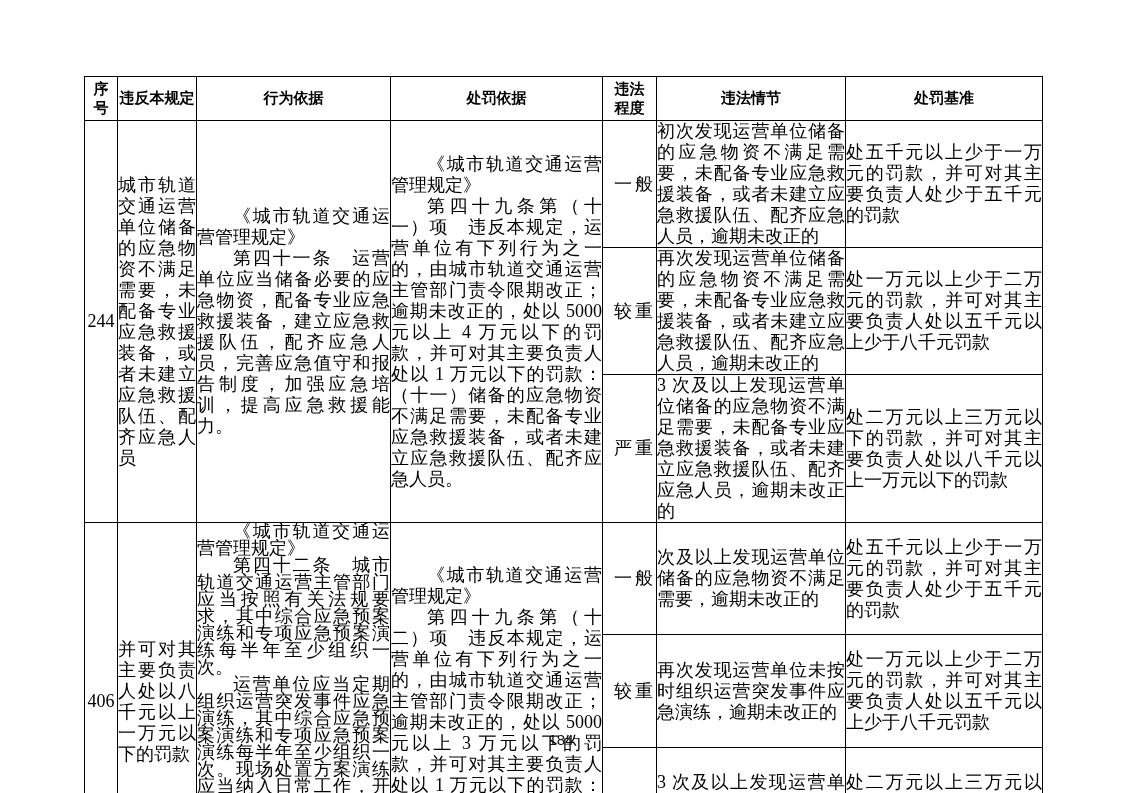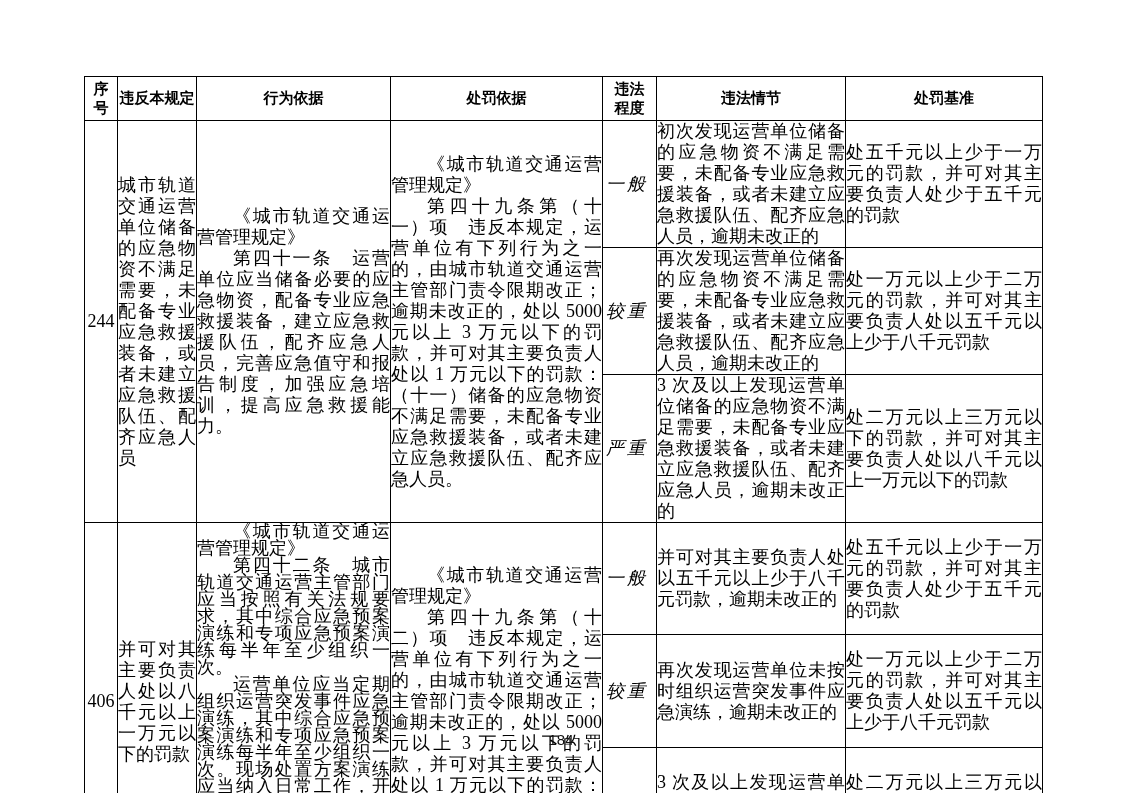--- a/index.html
+++ b/index.html
@@ -50,24 +50,23 @@
   }
   .cell-basis { padding:0 6px; }
   .cell-basis p {
     margin:0;
     text-indent:2em;
     text-align:justify;
     text-justify:inter-character;
   }
   .cell-basis.tight p { line-height:17px; }
   .cell-level {
-    text-align:left;
+    text-align:right;
     letter-spacing:3px;
     text-indent:3px;
-    font-style:italic;
   }
   .cell-circ, .cell-bench {
     padding:0 8px;
     text-align:justify;
     text-justify:inter-character;
   }
   .pagenum {
     position:absolute;
     left:0; right:0; top:731px;
     text-align:center;
@@ -105,21 +104,21 @@
 
     <tr class="r244-a">
       <td class="cell-id" rowspan="3">244</td>
       <td class="cell-behavior" rowspan="3">城市轨道交通运营单位储备的应急物资不满足需要，未配备专业应急救援装备，或者未建立应急救援队伍、配齐应急人员</td>
       <td class="cell-basis" rowspan="3">
         <p>《城市轨道交通运营管理规定》</p>
         <p>第四十一条　运营单位应当储备必要的应急物资，配备专业应急救援装备，建立应急救援队伍，配齐应急人员，完善应急值守和报告制度，加强应急培训，提高应急救援能力。</p>
       </td>
       <td class="cell-basis" rowspan="3">
         <p>《城市轨道交通运营管理规定》</p>
-        <p>第四十九条第（十一）项　违反本规定，运营单位有下列行为之一的，由城市轨道交通运营主管部门责令限期改正；逾期未改正的，处以 5000 元以上 3 万元以下的罚款，并可对其主要负责人处以 1 万元以下的罚款：（十一）储备的应急物资不满足需要，未配备专业应急救援装备，或者未建立应急救援队伍、配齐应急人员。</p>
+        <p>第四十九条第（十一）项　违反本规定，运营单位有下列行为之一的，由城市轨道交通运营主管部门责令限期改正；逾期未改正的，处以 5000 元以上 4 万元以下的罚款，并可对其主要负责人处以 1 万元以下的罚款：（十一）储备的应急物资不满足需要，未配备专业应急救援装备，或者未建立应急救援队伍、配齐应急人员。</p>
       </td>
       <td class="cell-level">一般</td>
       <td class="cell-circ">初次发现运营单位储备的应急物资不满足需要，未配备专业应急救援装备，或者未建立应急救援队伍、配齐应急人员，逾期未改正的</td>
       <td class="cell-bench">处五千元以上少于一万元的罚款，并可对其主要负责人处少于五千元的罚款</td>
     </tr>
     <tr class="r244-b">
       <td class="cell-level">较重</td>
       <td class="cell-circ">再次发现运营单位储备的应急物资不满足需要，未配备专业应急救援装备，或者未建立应急救援队伍、配齐应急人员，逾期未改正的</td>
       <td class="cell-bench">处一万元以上少于二万元的罚款，并可对其主要负责人处以五千元以上少于八千元罚款</td>
     </tr>
@@ -135,21 +134,21 @@
       <td class="cell-basis tight" rowspan="3">
         <p>《城市轨道交通运营管理规定》</p>
         <p>第四十二条　城市轨道交通运营主管部门应当按照有关法规要求，其中综合应急预案演练和专项应急预案演练每半年至少组织一次。</p>
         <p>运营单位应当定期组织运营突发事件应急演练，其中综合应急预案演练和专项应急预案演练每半年至少组织一次。现场处置方案演练应当纳入日常工作，开展常态化演练。并可对其主要负责人处少于五千元的罚款，引导社会公众正确应对突发事件。</p>
       </td>
       <td class="cell-basis" rowspan="3">
         <p>《城市轨道交通运营管理规定》</p>
         <p>第四十九条第（十二）项　违反本规定，运营单位有下列行为之一的，由城市轨道交通运营主管部门责令限期改正；逾期未改正的，处以 5000 元以上 3 万元以下的罚款，并可对其主要负责人处以 1 万元以下的罚款：（十二）未按时组织运营突发事件应急演练。</p>
       </td>
       <td class="cell-level">一般</td>
-      <td class="cell-circ">并可对其主要负责人处以五千元以上少于八千元罚款，逾期未改正的</td>
+      <td class="cell-circ">次及以上发现运营单位储备的应急物资不满足需要，逾期未改正的</td>
       <td class="cell-bench">处五千元以上少于一万元的罚款，并可对其主要负责人处少于五千元的罚款</td>
     </tr>
     <tr class="r245-b">
       <td class="cell-level">较重</td>
       <td class="cell-circ">再次发现运营单位未按时组织运营突发事件应急演练，逾期未改正的</td>
       <td class="cell-bench">处一万元以上少于二万元的罚款，并可对其主要负责人处以五千元以上少于八千元罚款</td>
     </tr>
     <tr class="r245-c">
       <td class="cell-level">严重</td>
       <td class="cell-circ">3 次及以上发现运营单位未按时组织运营突发事件应急演练，逾期未改正的</td>

